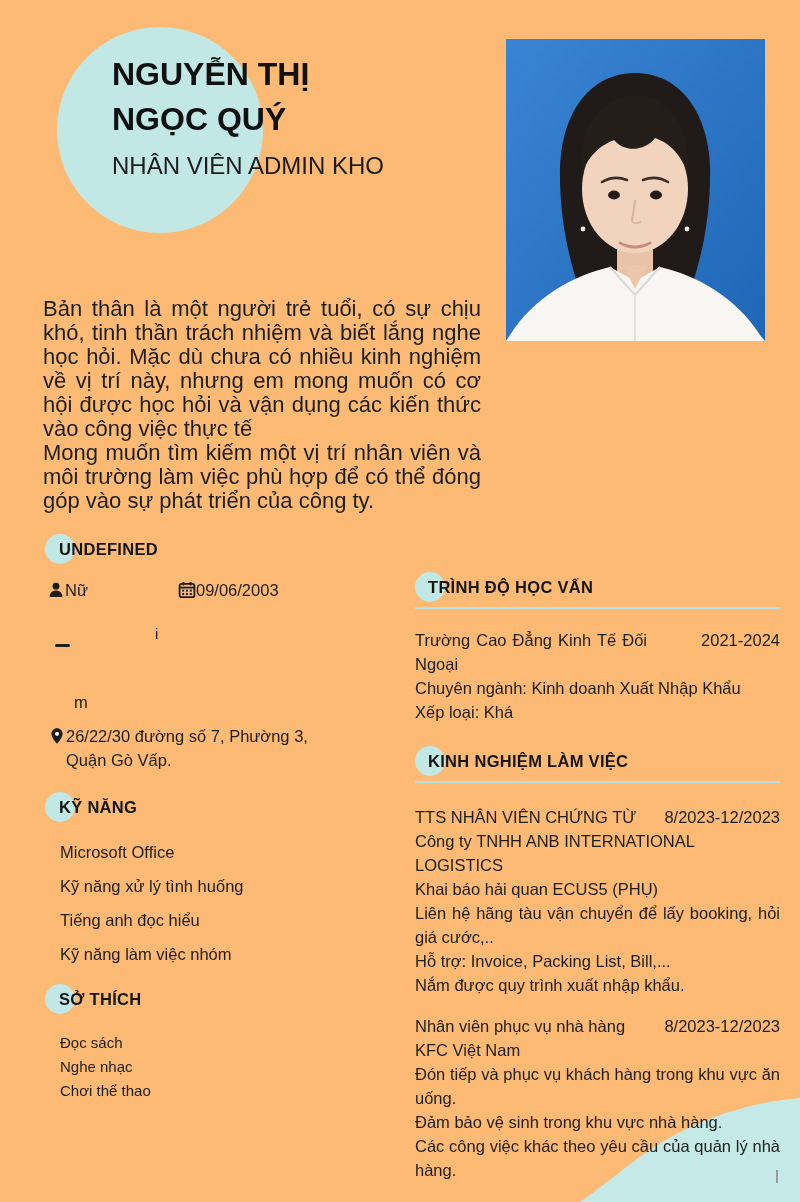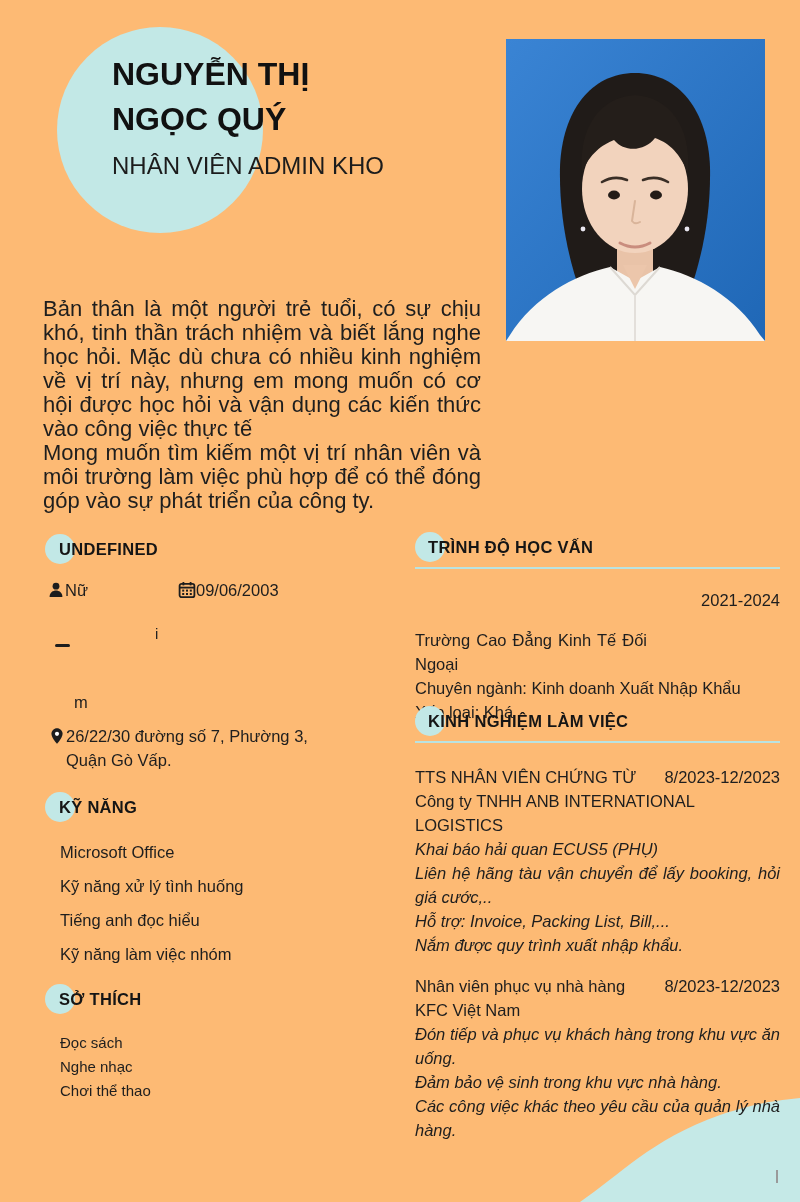--- a/index.html
+++ b/index.html
@@ -21,21 +21,21 @@
   
   .photo { position:absolute; left:506px; top:39px; width:259px; height:302px; }
   .photo svg { display:block; width:100%; height:100%; }
   
   .summary { position:absolute; left:43px; top:297px; width:438px;
     font-size:22px; line-height:24px; text-align:justify; }
   
   .sec-h { position:relative; height:30px; display:flex; align-items:center; padding-left:16px; }
   .sec-h .dot { position:absolute; left:2px; top:0; width:30px; height:30px; border-radius:50%;
     background:#c2e8e6; }
-  .sec-h-right { padding-left:13px; }
+  .sec-h-right { padding-left:13px;margin-top:40px; }
   .sec-h-right .dot { left:0; }
   .sec-h .t { position:relative; z-index:1; font-weight:bold; font-size:16.5px; letter-spacing:.3px; color:#151515; }
   .divider { height:2px; background:#b9e3e1; margin-top:5px; }
   
   .sec-personal { position:absolute; left:43px; top:534px; width:345px; }
   .info-row { position:absolute; display:flex; gap:0; align-items:flex-start;
     font-size:16.5px; line-height:24px; }
   .row-gender { left:4px; top:44px; }
   .row-date { left:135px; top:44px; }
   .icon18 { width:18px; height:18px; flex:0 0 18px; margin-top:3px; }
@@ -50,26 +50,26 @@
   .sec-hobbies { position:absolute; left:43px; top:984px; width:330px; }
   .sec-hobbies .list { margin-top:17px; padding-left:17px; }
   .sec-hobbies .list div { font-size:15px; line-height:24px; margin-bottom:0; }
   
   .sec-edu { position:absolute; left:415px; top:532px; width:365px; z-index:1;
     font-size:16.5px; line-height:24px; }
   .sec-exp { position:absolute; left:415px; top:706px; width:365px; z-index:1;
     font-size:16.5px; line-height:24px; }
   .edu-body { margin-top:19px; }
   .edu-head { display:flex; justify-content:space-between; }
-  .edu-school { width:232px; text-align:justify;margin-top:40px; }
+  .edu-school { width:232px; text-align:justify; }
   .edu-period { white-space:nowrap; }
   .job1 { margin-top:22px; }
   .job2 { margin-top:17px; }
   .job-head { display:flex; justify-content:space-between; }
-  .job-det { text-align:justify;font-style:italic; }
+  .job-det { text-align:justify; }
 </style>
 </head>
 <body>
 
 <div class="page">
 
   <div class="big-circle"></div>
 
   <svg class="blob" viewBox="0 0 330 115" preserveAspectRatio="none">
     <path d="M110,115 C150,88 180,53 250,28 C290,15 310,13 330,11 L330,115 Z" fill="#c5e9e7"></path>

